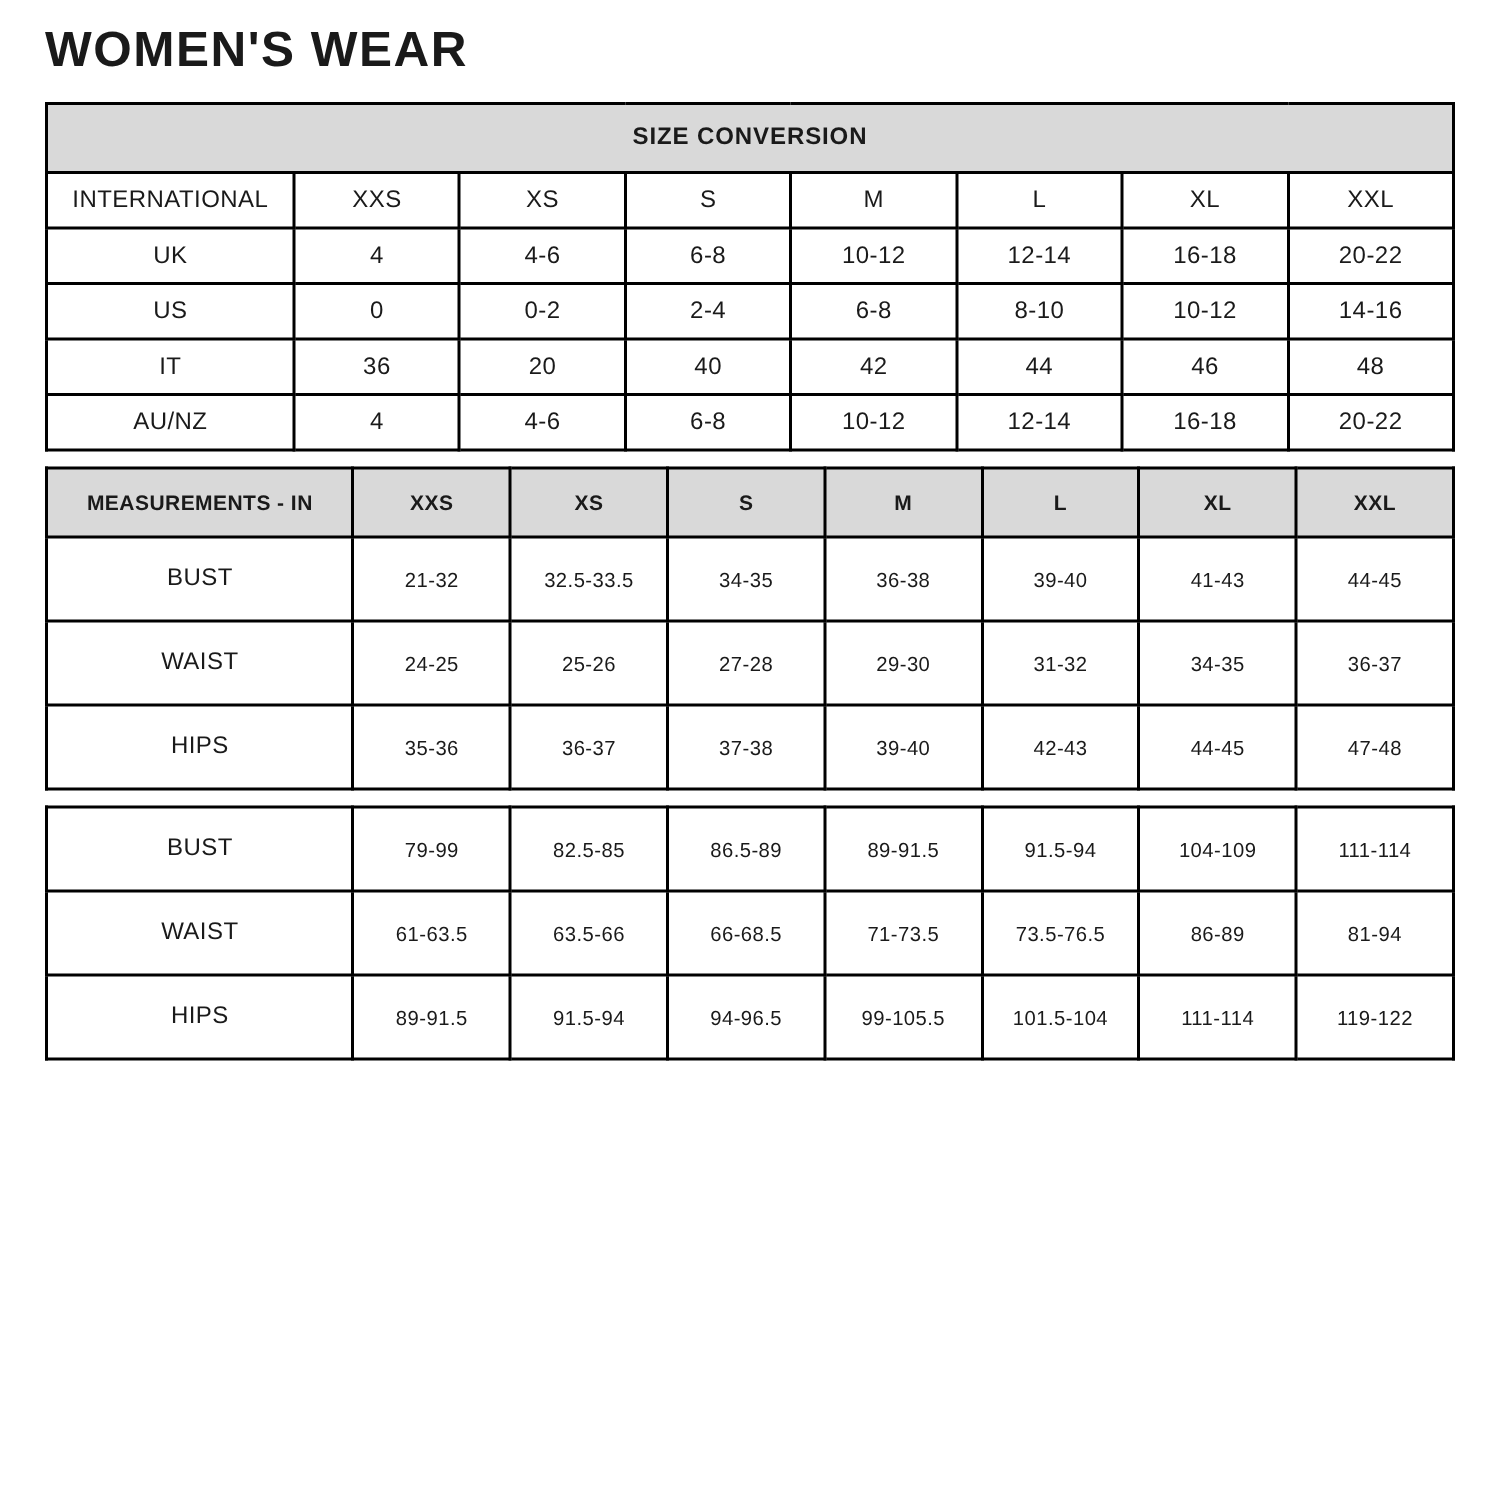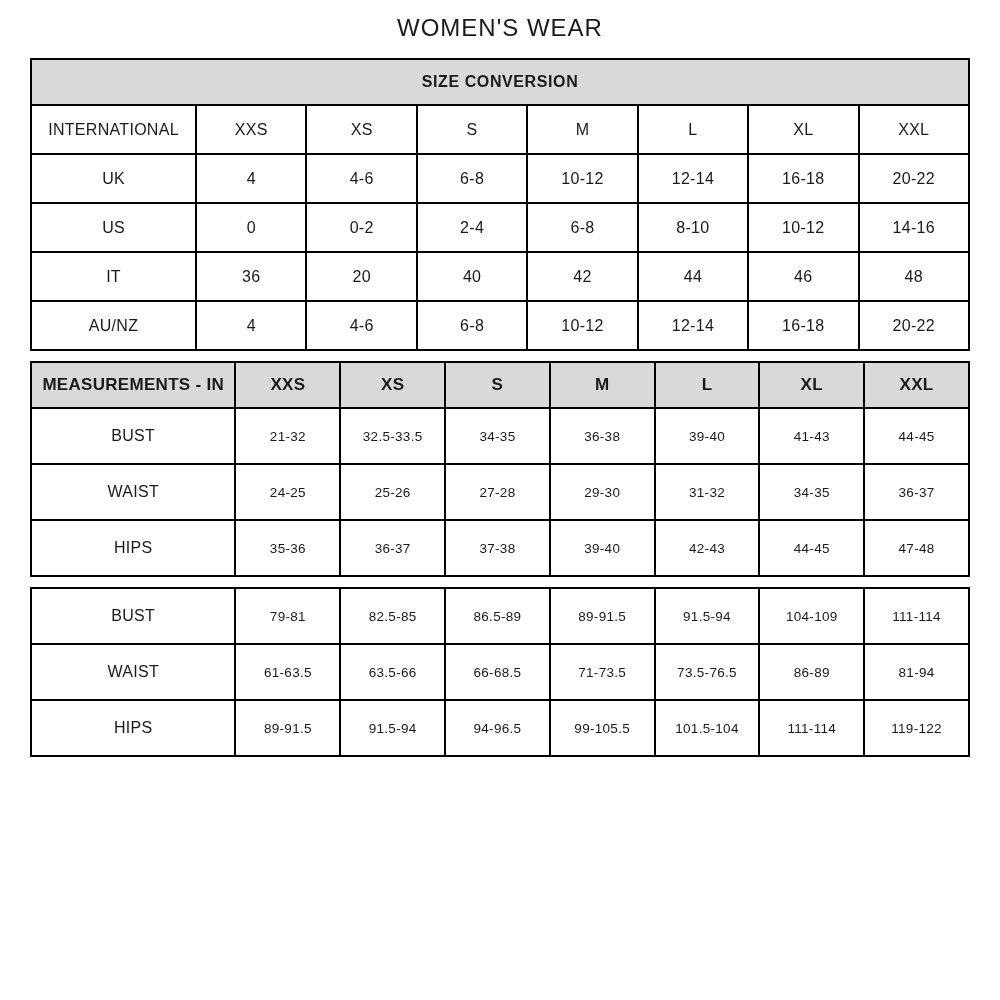--- a/index.html
+++ b/index.html
@@ -10,23 +10,23 @@
     width: 1000px;
     font-family: "Liberation Sans", sans-serif;
     color: #1a1a1a;
   }
   .page {
     width: 1000px;
     height: 1000px;
     padding: 12px 30px 10px 30px;
   }
   h1.page-title {
-    text-align: center;
-    font-size: 24px;
-    font-weight: 400;
+    text-align: left;
+    font-size: 33px;
+    font-weight: 700;
     letter-spacing: 1px;
     margin: 2px 0 16px 0;
   }
   table {
     width: 100%;
     border-collapse: collapse;
     table-layout: fixed;
     border: 2px solid #eab308;
   }
   .t-conversion { margin-bottom: 10px; }
@@ -41,27 +41,27 @@
   .banner {
     background: var(--header-bg, #d9d9d9);
     font-weight: 700;
     font-size: 16px;
     height: 46px;
     letter-spacing: 0.6px;
   }
   .hdr {
     background: var(--header-bg, #d9d9d9);
     font-weight: 700;
-    font-size: 17px;
+    font-size: 14px;
     height: 46px;
   }
   .t-conversion .label-col { width: 17.6%; }
   .t-conversion td.row-label,
   .t-conversion td.val {
-    height: 49px;
+    height: 37px;
     font-size: 16px;
     font-weight: 400;
   }
   .t-measure .label-col { width: 21.8%; }
   .t-measure td.row-label {
     height: 56px;
     font-size: 16px;
     font-weight: 400;
   }
   .t-measure td.val {
@@ -207,21 +207,21 @@
         <col>
         <col>
         <col>
         <col>
         <col>
         <col>
       </colgroup>
       <tbody>
         <tr>
           <td class="row-label">BUST</td>
-          <td class="val">79-81</td>
+          <td class="val">79-99</td>
           <td class="val">82.5-85</td>
           <td class="val">86.5-89</td>
           <td class="val">89-91.5</td>
           <td class="val">91.5-94</td>
           <td class="val">104-109</td>
           <td class="val">111-114</td>
         </tr>
         <tr>
           <td class="row-label">WAIST</td>
           <td class="val">61-63.5</td>

